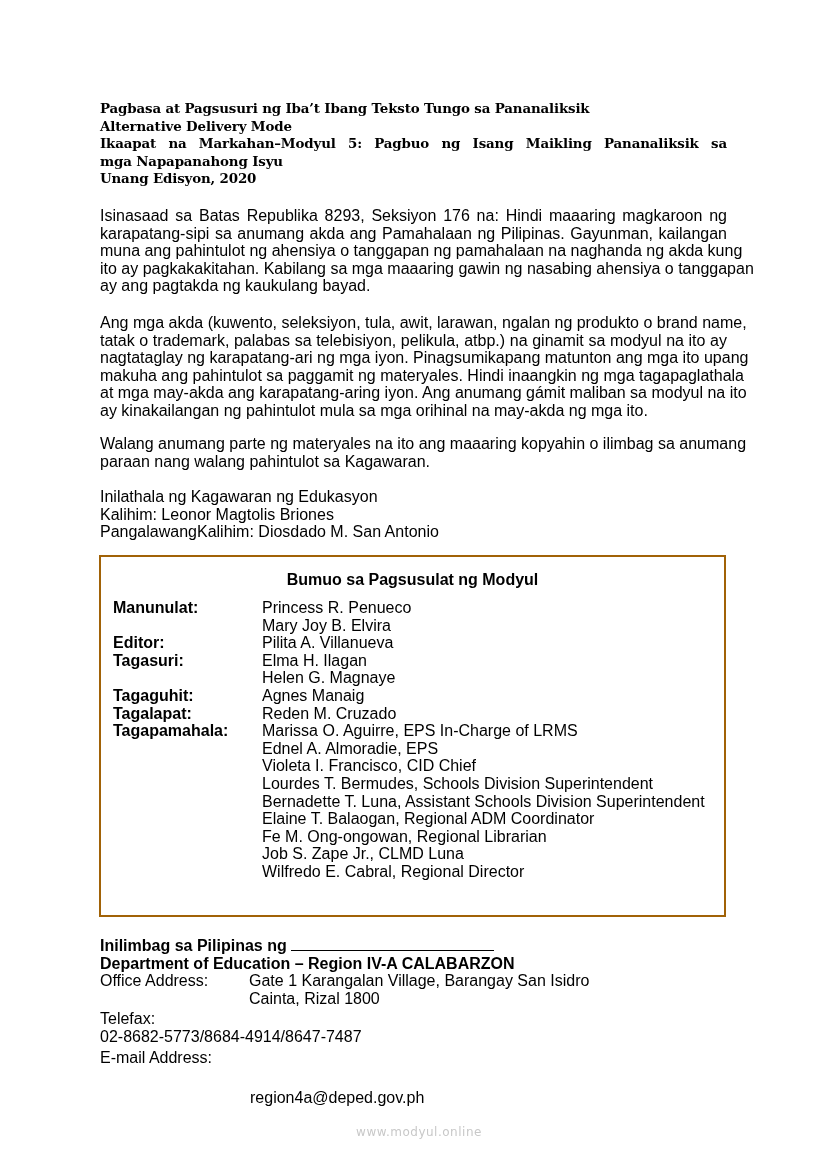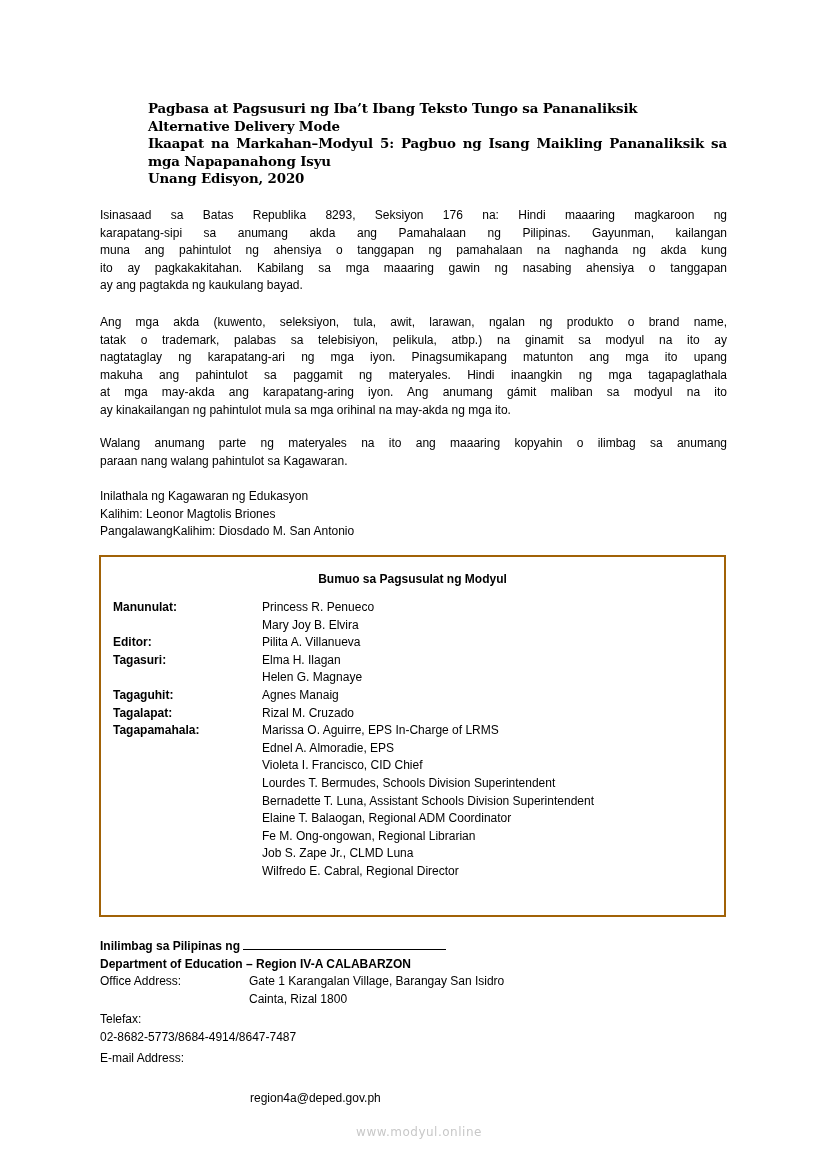--- a/index.html
+++ b/index.html
@@ -1,23 +1,23 @@
 <!DOCTYPE html>
 <html><head>
   <meta charset="utf-8">
   <style>
     html, body { margin: 0; padding: 0; background: #ffffff; }
     body { width: 826px; height: 1169px; position: relative; overflow: hidden; color: #000; }
     .page { position: absolute; left: 0; top: 0; width: 826px; height: 1169px; }
     .hdr { position: absolute; left: 100px; top: 100px; width: 627px;
       font-family: "DejaVu Serif", "Liberation Serif", serif; font-weight: bold;
       font-size: 13.4px; line-height: 17.6px; letter-spacing: -0.15px; }
-    .hdr div { white-space: nowrap; margin-left: 48px; }
+    .hdr div { white-space: nowrap; }
     .hdr .just { text-align: justify; text-align-last: justify; white-space: normal; }
-    .sans { font-family: "Liberation Sans", sans-serif; font-size: 12px; line-height: 17.6px; }
+    .sans { font-family: "Liberation Sans", sans-serif; font-size: 16px; line-height: 17.6px; }
     .para { position: absolute; left: 100px; width: 627px; text-align: justify; }
     .para .ln { display: block; text-align: justify; text-align-last: justify; white-space: nowrap; }
     .para .ln.last { text-align-last: left; }
     .pub { position: absolute; left: 100px; top: 488px; }
     .box { position: absolute; left: 99px; top: 555px; width: 623px; height: 358px; border: 2px solid #a16207; }
     .box-title { position: absolute; left: 0; right: 0; top: 14px; text-align: center; font-weight: bold; }
     .credits { position: absolute; left: 12px; top: 42px; }
     .crow { display: flex; }
     .crole { width: 149px; font-weight: bold; }
     .cnames div { white-space: nowrap; }
@@ -96,21 +96,21 @@
       </div>
       <div class="crow">
         <div class="crole">Tagaguhit:</div>
         <div class="cnames">
           <div>Agnes Manaig</div>
         </div>
       </div>
       <div class="crow">
         <div class="crole">Tagalapat:</div>
         <div class="cnames">
-          <div>Rizal M. Cruzado</div>
+          <div>Reden M. Cruzado</div>
         </div>
       </div>
       <div class="crow">
         <div class="crole">Tagapamahala:</div>
         <div class="cnames">
           <div>Marissa O. Aguirre, EPS In-Charge of LRMS</div>
           <div>Ednel A. Almoradie, EPS</div>
           <div>Violeta I. Francisco, CID Chief</div>
           <div>Lourdes T. Bermudes, Schools Division Superintendent</div>
           <div>Bernadette T. Luna, Assistant Schools Division Superintendent</div>

